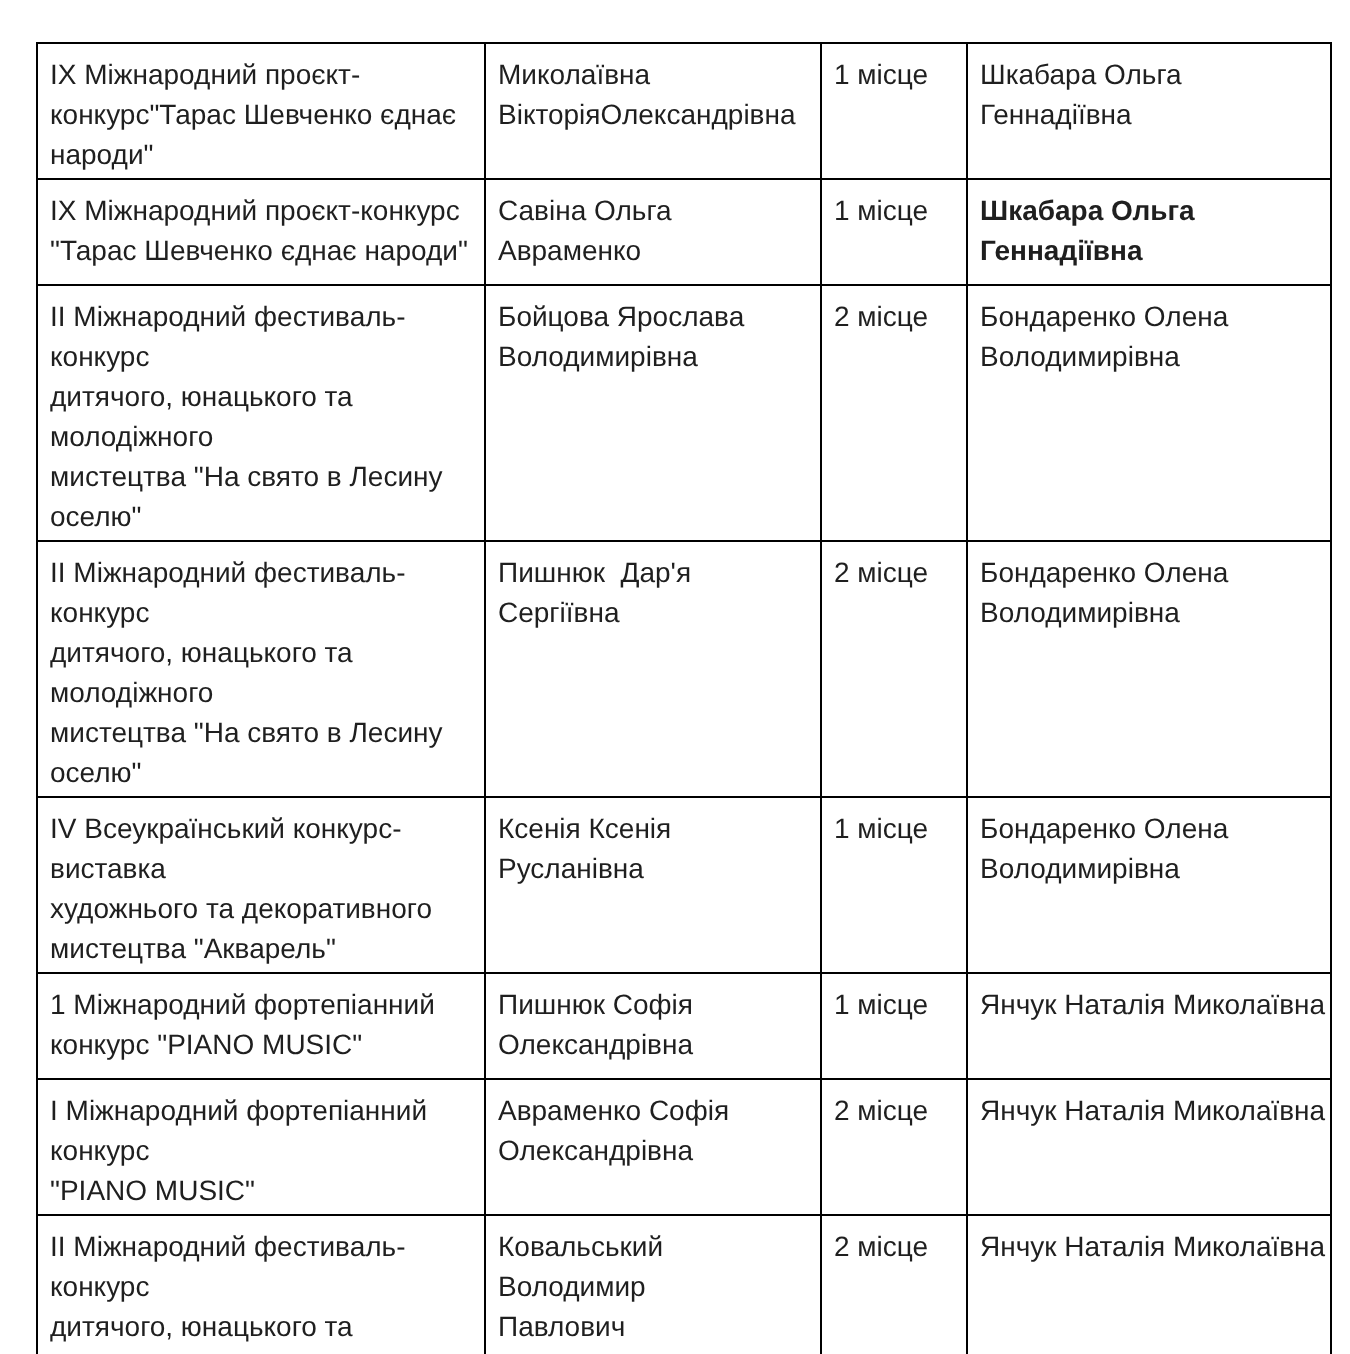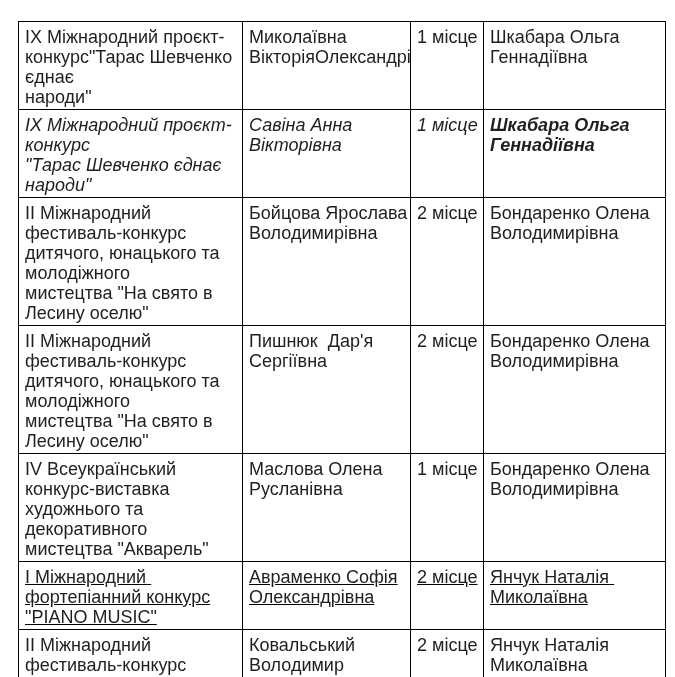--- a/index.html
+++ b/index.html
@@ -20,38 +20,38 @@
     left: 18px;
     top: 21px;
     width: 647px;
     border-collapse: collapse;
     table-layout: fixed;
   }
   table.results td {
     border: 1px solid #000000;
     vertical-align: top;
     padding: 5px 2px 2px 6px;
-    font-size: 18px;
+    font-size: 14px;
     line-height: 20px;
     color: #1f1f1f;
     white-space: pre-wrap;
     overflow: hidden;
   }
   col.c-competition { width: 224px; }
   col.c-participant { width: 168px; }
   col.c-place       { width: 73px;  }
   col.c-teacher     { width: 182px; }
 
   tr.r0  { height: 65px; }
-  tr.r1  { height: 53px; font-style: italic; }
+  tr.r1  { height: 53px; }
   tr.r2  { height: 63px; }
   tr.r3  { height: 62px; }
   tr.r4  { height: 68px; margin-top: 24px; }
   tr.r5  { height: 53px; }
-  tr.r6  { height: 45px; text-decoration: underline; }
+  tr.r6  { height: 45px; }
   tr.r7  { height: 67px; }
   tr.r8  { height: 60px; }
   tr.r9  { height: 48px; }
 
   td.bold { font-weight: bold; }
 </style>
 </head>
 <body>
 
 <div class="page">
@@ -68,21 +68,21 @@
 конкурс"Тарас Шевченко єднає
 народи"</td>
         <td>Миколаївна
 ВікторіяОлександрівна</td>
         <td>1 місце</td>
         <td>Шкабара Ольга Геннадіївна</td>
       </tr>
       <tr class="r1">
         <td>IX Міжнародний проєкт-конкурс
 "Тарас Шевченко єднає народи"</td>
-        <td>Савіна Анна Вікторівна</td>
+        <td>Савіна Ольга Авраменко</td>
         <td>1 місце</td>
         <td class="bold">Шкабара Ольга Геннадіївна</td>
       </tr>
       <tr class="r2">
         <td>II Міжнародний фестиваль-конкурс
 дитячого, юнацького та молодіжного
 мистецтва "На свято в Лесину оселю"</td>
         <td>Бойцова Ярослава
 Володимирівна</td>
         <td>2 місце</td>
@@ -95,24 +95,32 @@
 мистецтва "На свято в Лесину оселю"</td>
         <td>Пишнюк  Дар'я Сергіївна</td>
         <td>2 місце</td>
         <td>Бондаренко Олена
 Володимирівна</td>
       </tr>
       <tr class="r4">
         <td>IV Всеукраїнський конкурс-виставка
 художнього та декоративного
 мистецтва "Акварель"</td>
-        <td>Маслова Олена Русланівна</td>
+        <td>Ксенія Ксенія Русланівна</td>
         <td>1 місце</td>
         <td>Бондаренко Олена
 Володимирівна</td>
+      </tr>
+      <tr class="r5">
+        <td>1 Міжнародний фортепіанний
+конкурс "PIANO MUSIC"</td>
+        <td>Пишнюк Софія
+Олександрівна</td>
+        <td>1 місце</td>
+        <td>Янчук Наталія Миколаївна</td>
       </tr>
       <tr class="r6">
         <td>I Міжнародний фортепіанний конкурс
 "PIANO MUSIC"</td>
         <td>Авраменко Софія
 Олександрівна</td>
         <td>2 місце</td>
         <td>Янчук Наталія Миколаївна</td>
       </tr>
       <tr class="r7">

